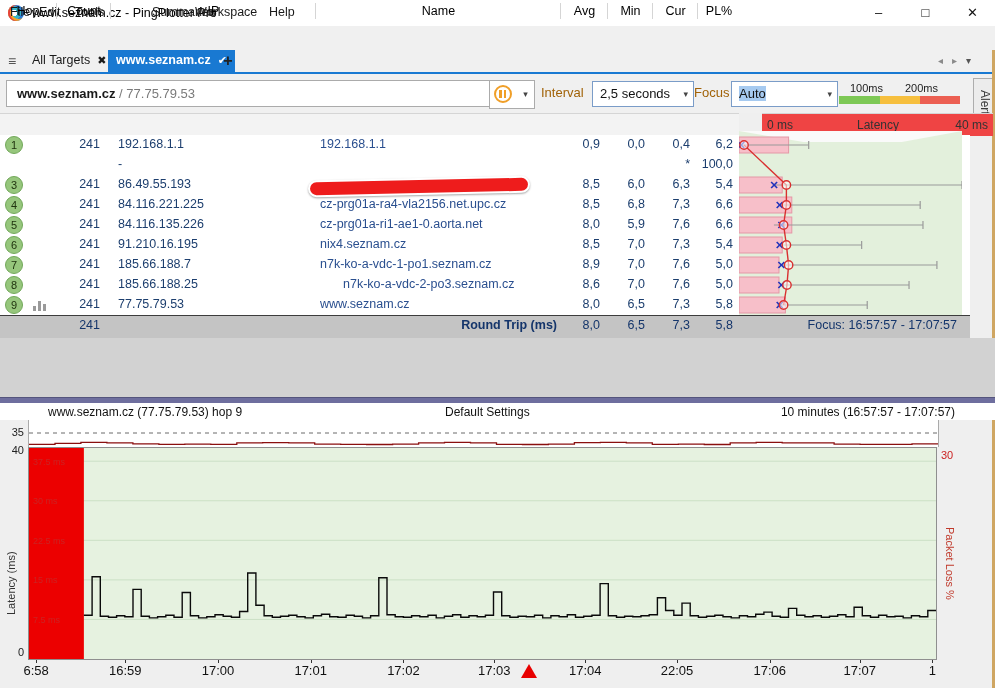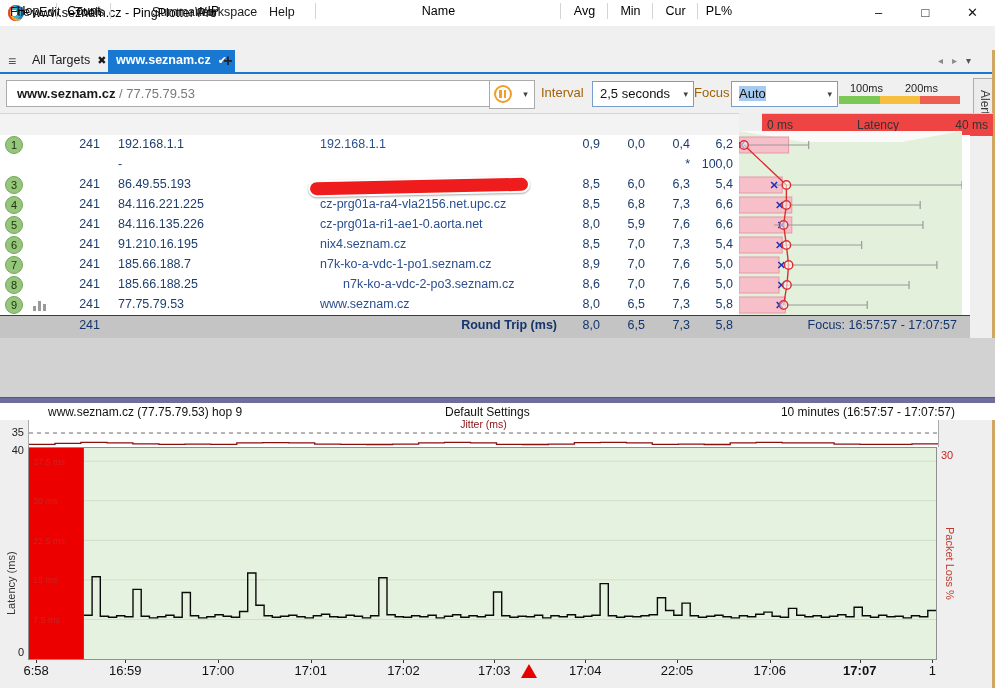--- a/index.html
+++ b/index.html
@@ -317,21 +317,20 @@
 <div class="abs divider"></div>
 
 <div class="abs bheader">
   <span style="left:48px;">www.seznam.cz (77.75.79.53) hop 9</span>
   <span style="left:445px;">Default Settings</span>
   <span style="right:40px;">10 minutes (16:57:57 - 17:07:57)</span>
 </div>
 
 <div class="abs axlabel" style="left:4px;top:426px;width:20px;">35</div>
 <div class="abs jitterpane">
-  <div class="abs jitterlabel">Jitter (ms)</div>
   <svg id="jitter-svg" width="909" height="27" style="position:absolute;left:0;top:0;">
       <line x1="0" y1="13" x2="909" y2="13" stroke="#6a6a6a" stroke-width="1" stroke-dasharray="4,4"></line>
       <path d="M 0 24.46 H 26.0 V 23.4 H 51.9 V 22.4 H 77.9 V 22.8 H 103.9 V 23.9 H 129.9 V 24.3 H 155.8 V 24.1 H 181.8 V 24.3 H 207.8 V 22.9 H 233.7 V 22.6 H 259.7 V 22.8 H 285.7 V 24.1 H 311.7 V 24.3 H 337.6 V 24.5 H 363.6 V 24.1 H 389.6 V 22.8 H 415.5 V 22.4 H 441.5 V 22.9 H 467.5 V 24.3 H 493.5 V 24.5 H 519.4 V 24.1 H 545.4 V 22.6 H 571.4 V 22.4 H 597.3 V 22.8 H 623.3 V 24.3 H 649.3 V 24.1 H 675.3 V 24.5 H 701.2 V 22.8 H 727.2 V 22.4 H 753.2 V 22.9 H 779.1 V 22.8 H 805.1 V 24.1 H 831.1 V 24.3 H 857.1 V 24.3 H 883.0 V 23.9 H 909" fill="none" stroke="#8a0f0f" stroke-width="1.3"></path>
     </svg>
 </div>
 
 <div class="abs axlabel" style="left:4px;top:444px;width:20px;">40</div>
 <div class="abs axlabel" style="left:4px;top:646px;width:20px;">0</div>
 <div class="abs vlabel" style="left:5px;top:505px;height:110px;">Latency (ms)</div>
 <div class="abs axlabel redlabel" style="left:941px;top:449px;width:22px;text-align:left;">30</div>
@@ -365,18 +364,18 @@
     <span style="left: 41.3%;">17:02</span>
     <i style="position: absolute; left: 41.3%; top: -1px; width: 1px; height: 3px; background: rgb(51, 51, 51);"></i>
     <span style="left: 51.3%;">17:03</span>
     <i style="position: absolute; left: 51.3%; top: -1px; width: 1px; height: 3px; background: rgb(51, 51, 51);"></i>
     <span style="left: 61.3%;">17:04</span>
     <i style="position: absolute; left: 61.3%; top: -1px; width: 1px; height: 3px; background: rgb(51, 51, 51);"></i>
     <span style="left: 71.4%;">22:05</span>
     <i style="position: absolute; left: 71.4%; top: -1px; width: 1px; height: 3px; background: rgb(51, 51, 51);"></i>
     <span style="left: 81.6%;">17:06</span>
     <i style="position: absolute; left: 81.6%; top: -1px; width: 1px; height: 3px; background: rgb(51, 51, 51);"></i>
-    <span style="left: 91.5%; font-weight: bold;">17:07</span>
+    <span style="left: 91.5%;">17:07</span>
     <i style="position: absolute; left: 91.5%; top: -1px; width: 1px; height: 3px; background: rgb(51, 51, 51);"></i>
     <span style="left: 99.5%;">1</span>
     <i style="position: absolute; left: 99.5%; top: -1px; width: 1px; height: 3px; background: rgb(51, 51, 51);"></i>
   </div>
 <div class="abs marker-tri" id="axis-marker" style="left: 520.859px; top: 664px;"></div>
 
 </body></html>

